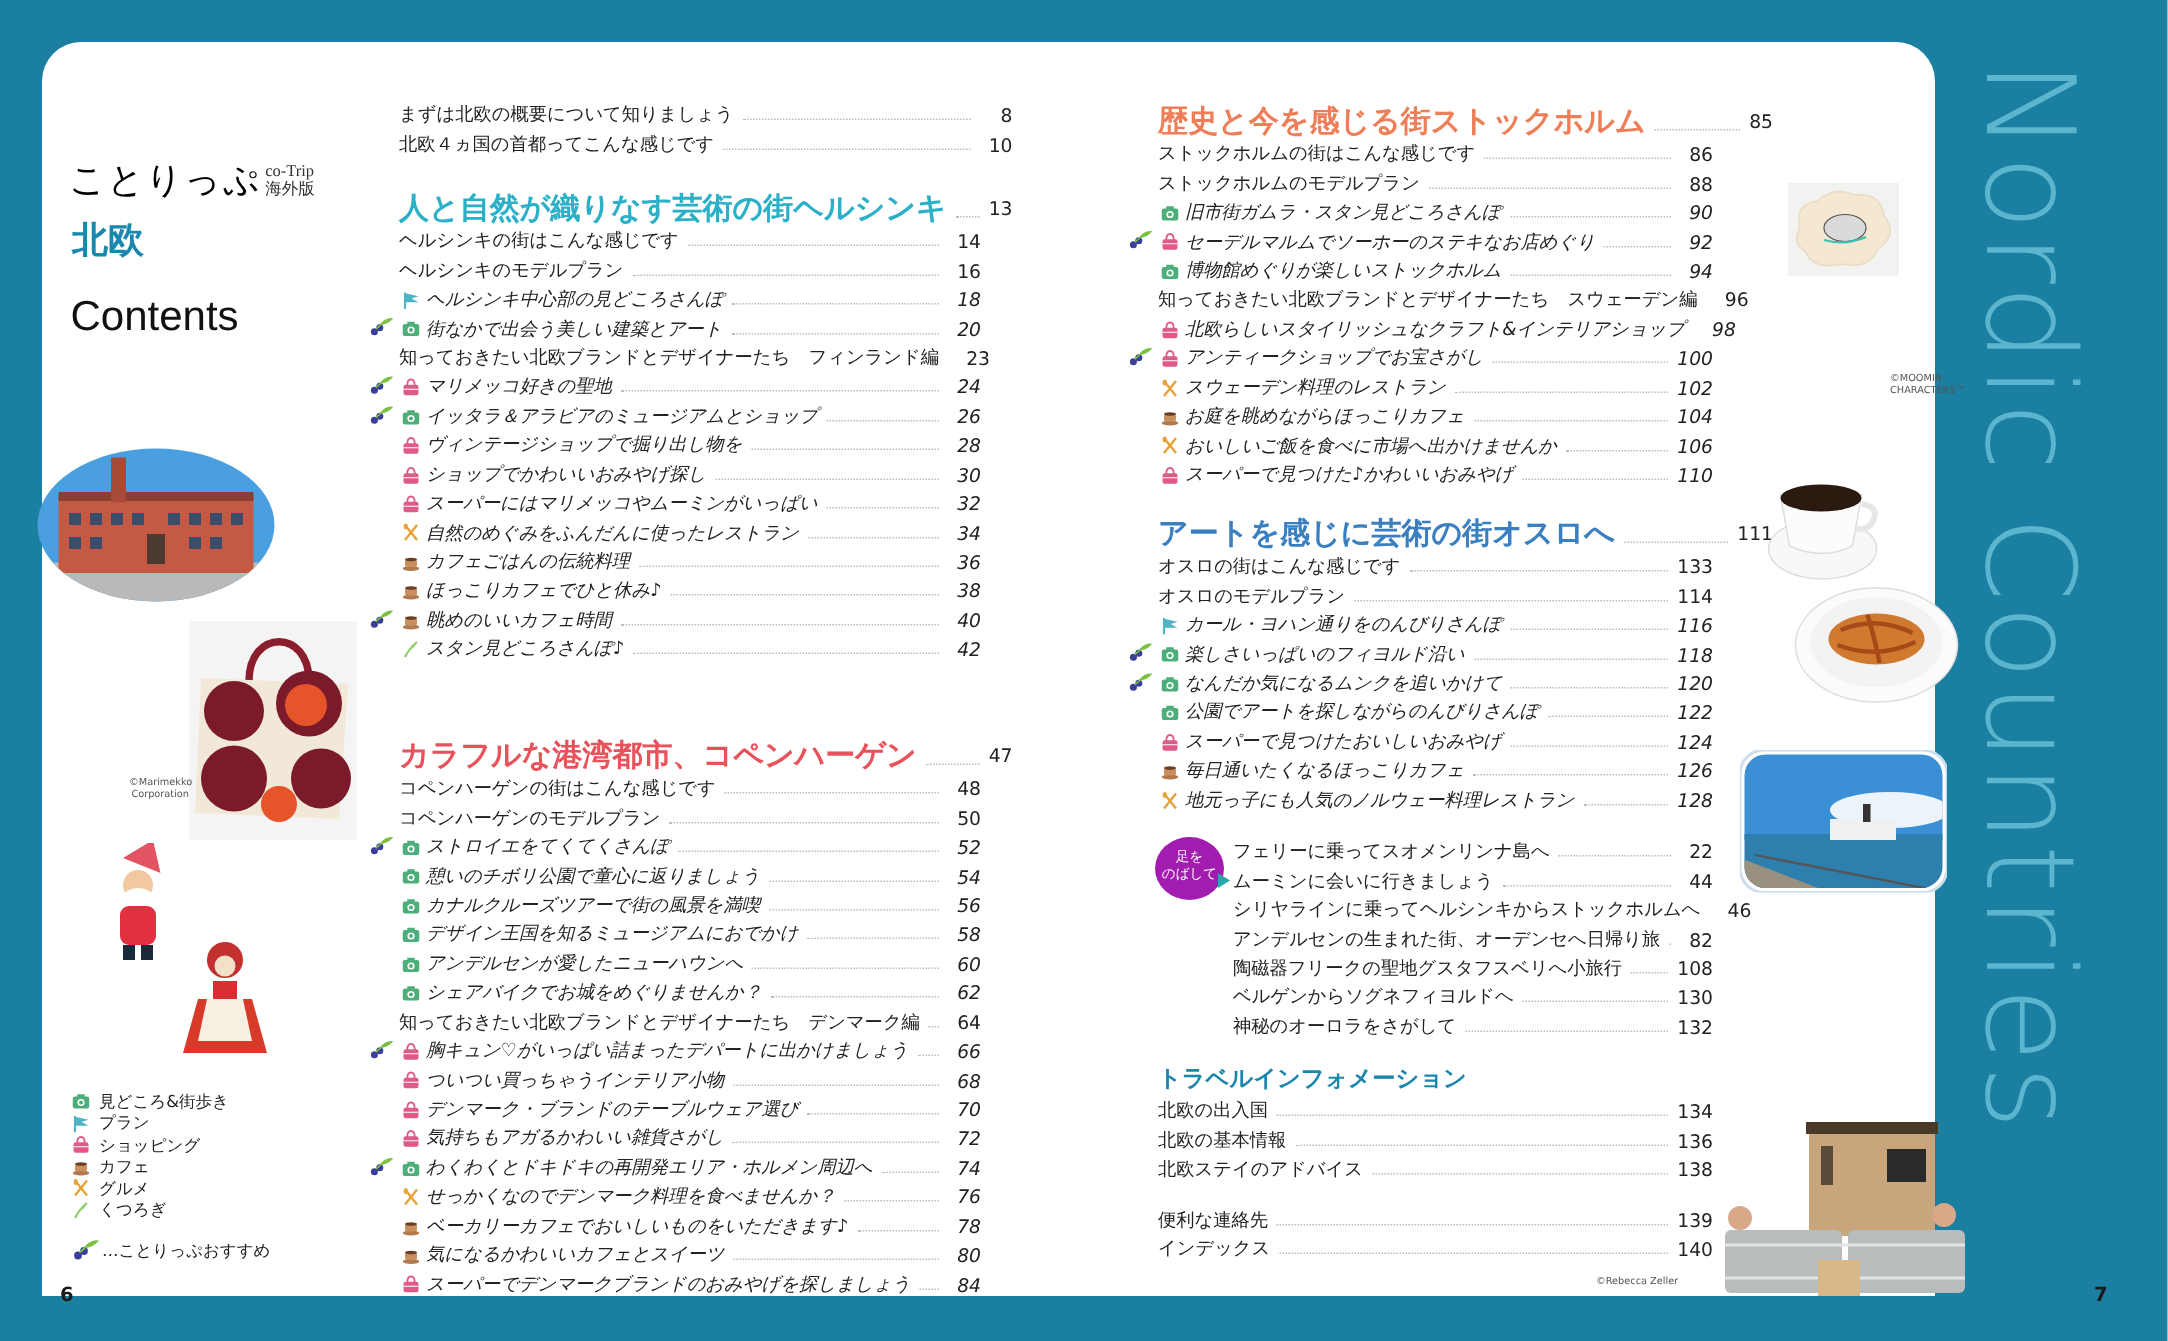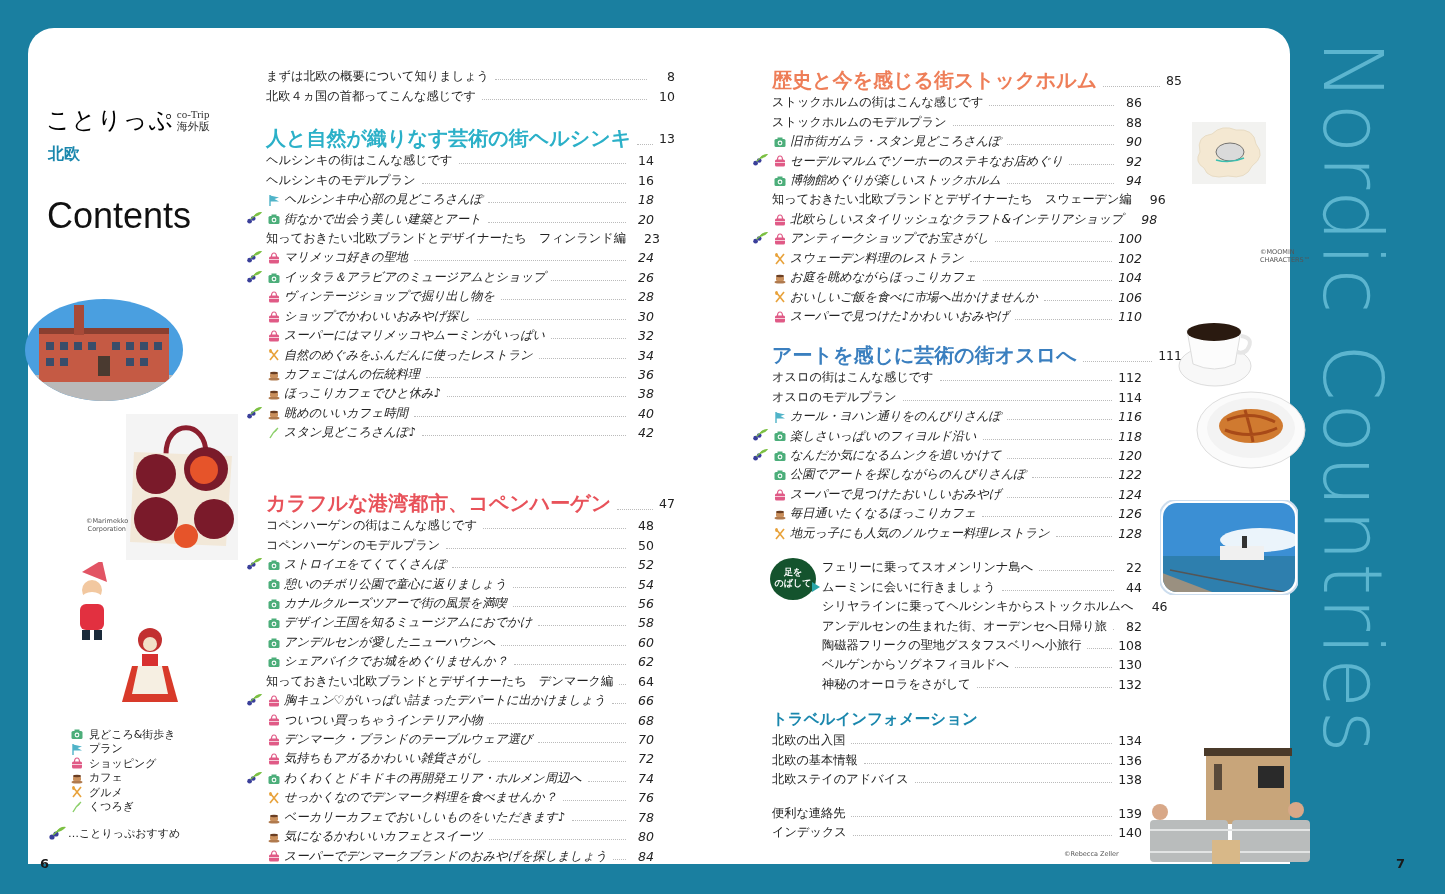--- a/index.html
+++ b/index.html
@@ -3,41 +3,41 @@
 <meta charset="utf-8">
 <style>
   * { box-sizing: border-box; margin: 0; padding: 0; }
   html, body { width: 1445px; height: 894px; overflow: hidden; }
   body { background: #1a7fa0; font-family: "DejaVu Sans", sans-serif; position: relative; color: #222; }
   .page { position: absolute; top: 28px; left: 28px; width: 1262px; height: 836px; background: #fff; border-radius: 26px 26px 0 0; }
   .page-num { position: absolute; font-weight: bold; font-size: 13px; color: #1a1a1a; }
   .logo { position: absolute; left: 46px; top: 104px; display: flex; align-items: flex-end; }
   .logo-jp { font-family: "DejaVu Serif", serif; font-size: 24px; letter-spacing: 1px; color: #000000; }
   .logo-side { font-family: "Liberation Serif", serif; font-size: 11px; line-height: 12px; margin-left: 3px; margin-bottom: 4px; color: #333; }
-  .region { position: absolute; left: 48px; top: 144px; font-size: 16px; font-weight: bold; color: #1a87ad; }
-  .contents { position: absolute; left: 47px; top: 195px; font-family: "Liberation Sans", sans-serif; font-size: 36px; color: #111; }
+  .region { position: absolute; left: 48px; top: 144px; font-size: 24px; font-weight: bold; color: #1a87ad; }
+  .contents { position: absolute; left: 47px; top: 195px; font-family: "Liberation Sans", sans-serif; font-size: 28px; color: #111; }
 
   .toc { position: absolute; font-size: 12.2px; color: #222; }
   .row { position: relative; height: 19.45px; display: flex; align-items: center; white-space: nowrap; }
   .row .txt { flex: 0 0 auto; }
   .row .dots { flex: 1 1 auto; border-bottom: 1.5px dotted #bbb; margin: 0 6px 0 6px; height: 1px; align-self: center; position: relative; top: 3px; }
   .row .pg { flex: 0 0 auto; min-width: 22px; text-align: right; font-family: "DejaVu Sans", sans-serif; font-size: 12.5px; }
   .row.indent { padding-left: 18px; font-style: italic; }
   .cat { position: absolute; left: 2px; width: 12px; height: 12px; top: 4px; }
   .rec { position: absolute; left: -20px; top: 2px; width: 18px; height: 15px; }
   .heading { display: flex; align-items: center; white-space: nowrap; font-weight: bold; }
   .heading .dots { flex: 1 1 auto; border-bottom: 1.5px dotted #bbb; margin: 0 6px; position: relative; top: 6px; }
   .heading .pg { font-size: 12.5px; font-weight: normal; color: #222; }
 
   .legend { position: absolute; left: 48px; top: 727px; font-size: 11px; color: #222; }
-  .legend .li { display: flex; align-items: center; height: 14.5px; margin-left: 23px; }
+  .legend .li { display: flex; align-items: center; height: 14.5px; }
   .legend .li span.ic { width: 12px; height: 12px; margin-right: 6px; display: inline-block; position: relative; }
   .legend-rec { position: absolute; left: 48px; top: 826px; font-size: 11px; display: flex; }
 
-  .bubble { position: absolute; left: 770px; top: 558px; width: 46px; height: 42px; background: #14532d; border-radius: 50%; color: #fff; font-size: 9px; font-weight: bold; text-align: center; line-height: 11px; padding-top: 9px; }
+  .bubble { position: absolute; left: 770px; top: 558px; width: 46px; height: 42px; background: #a21caf; border-radius: 50%; color: #fff; font-size: 9px; font-weight: normal; text-align: center; line-height: 11px; padding-top: 9px; }
   .bubble::after { content: ""; position: absolute; right: -4px; top: 24px; border-left: 8px solid #2aa6a9; border-top: 5px solid transparent; border-bottom: 5px solid transparent; }
 
   .vertical { position: absolute; left: 1312px; top: 40px; width: 80px; height: 820px; }
   .vertical span { position: absolute; left: 40px; top: 0; transform-origin: 0 0; transform: rotate(90deg) translateY(-50%); font-family: "DejaVu Sans", sans-serif; font-weight: 200; font-size: 82px; color: #5cb5cf; white-space: nowrap; letter-spacing: 2px; -webkit-text-stroke: 0; }
   .credit { position: absolute; font-size: 6.5px; color: #555; line-height: 7.5px; }
   .photo { position: absolute; }
 </style>
 </head>
 <body>
 
@@ -684,21 +684,21 @@
 <div class="toc" id="toc-oslo" style="left:772px;top:342px;width:410px;">
   <div class="heading" style="font-size:20px;height:26px;color:#3a7fbf;">
     <span>アートを感じに芸術の街オスロへ</span>
       <span class="dots"></span>
       <span class="pg">111</span>
   </div>
   <div class="rows" style="width: 370px;">
       <div class="row">
         <span class="txt">オスロの街はこんな感じです</span>
         <span class="dots"></span>
-        <span class="pg">112</span>
+        <span class="pg">133</span>
       </div>
       <div class="row">
         <span class="txt">オスロのモデルプラン</span>
         <span class="dots"></span>
         <span class="pg">114</span>
       </div>
       <div class="row indent">
         <span class="cat"><svg viewBox="0 0 12 12" width="12" height="12">
             <line x1="2" y1="1" x2="2" y2="12" stroke="#4fb3c8" stroke-width="1.4"></line>
             <polygon points="2,1.5 11,3.5 6.5,5 11,7.5 2,7.5" fill="#4fb3c8"></polygon>

